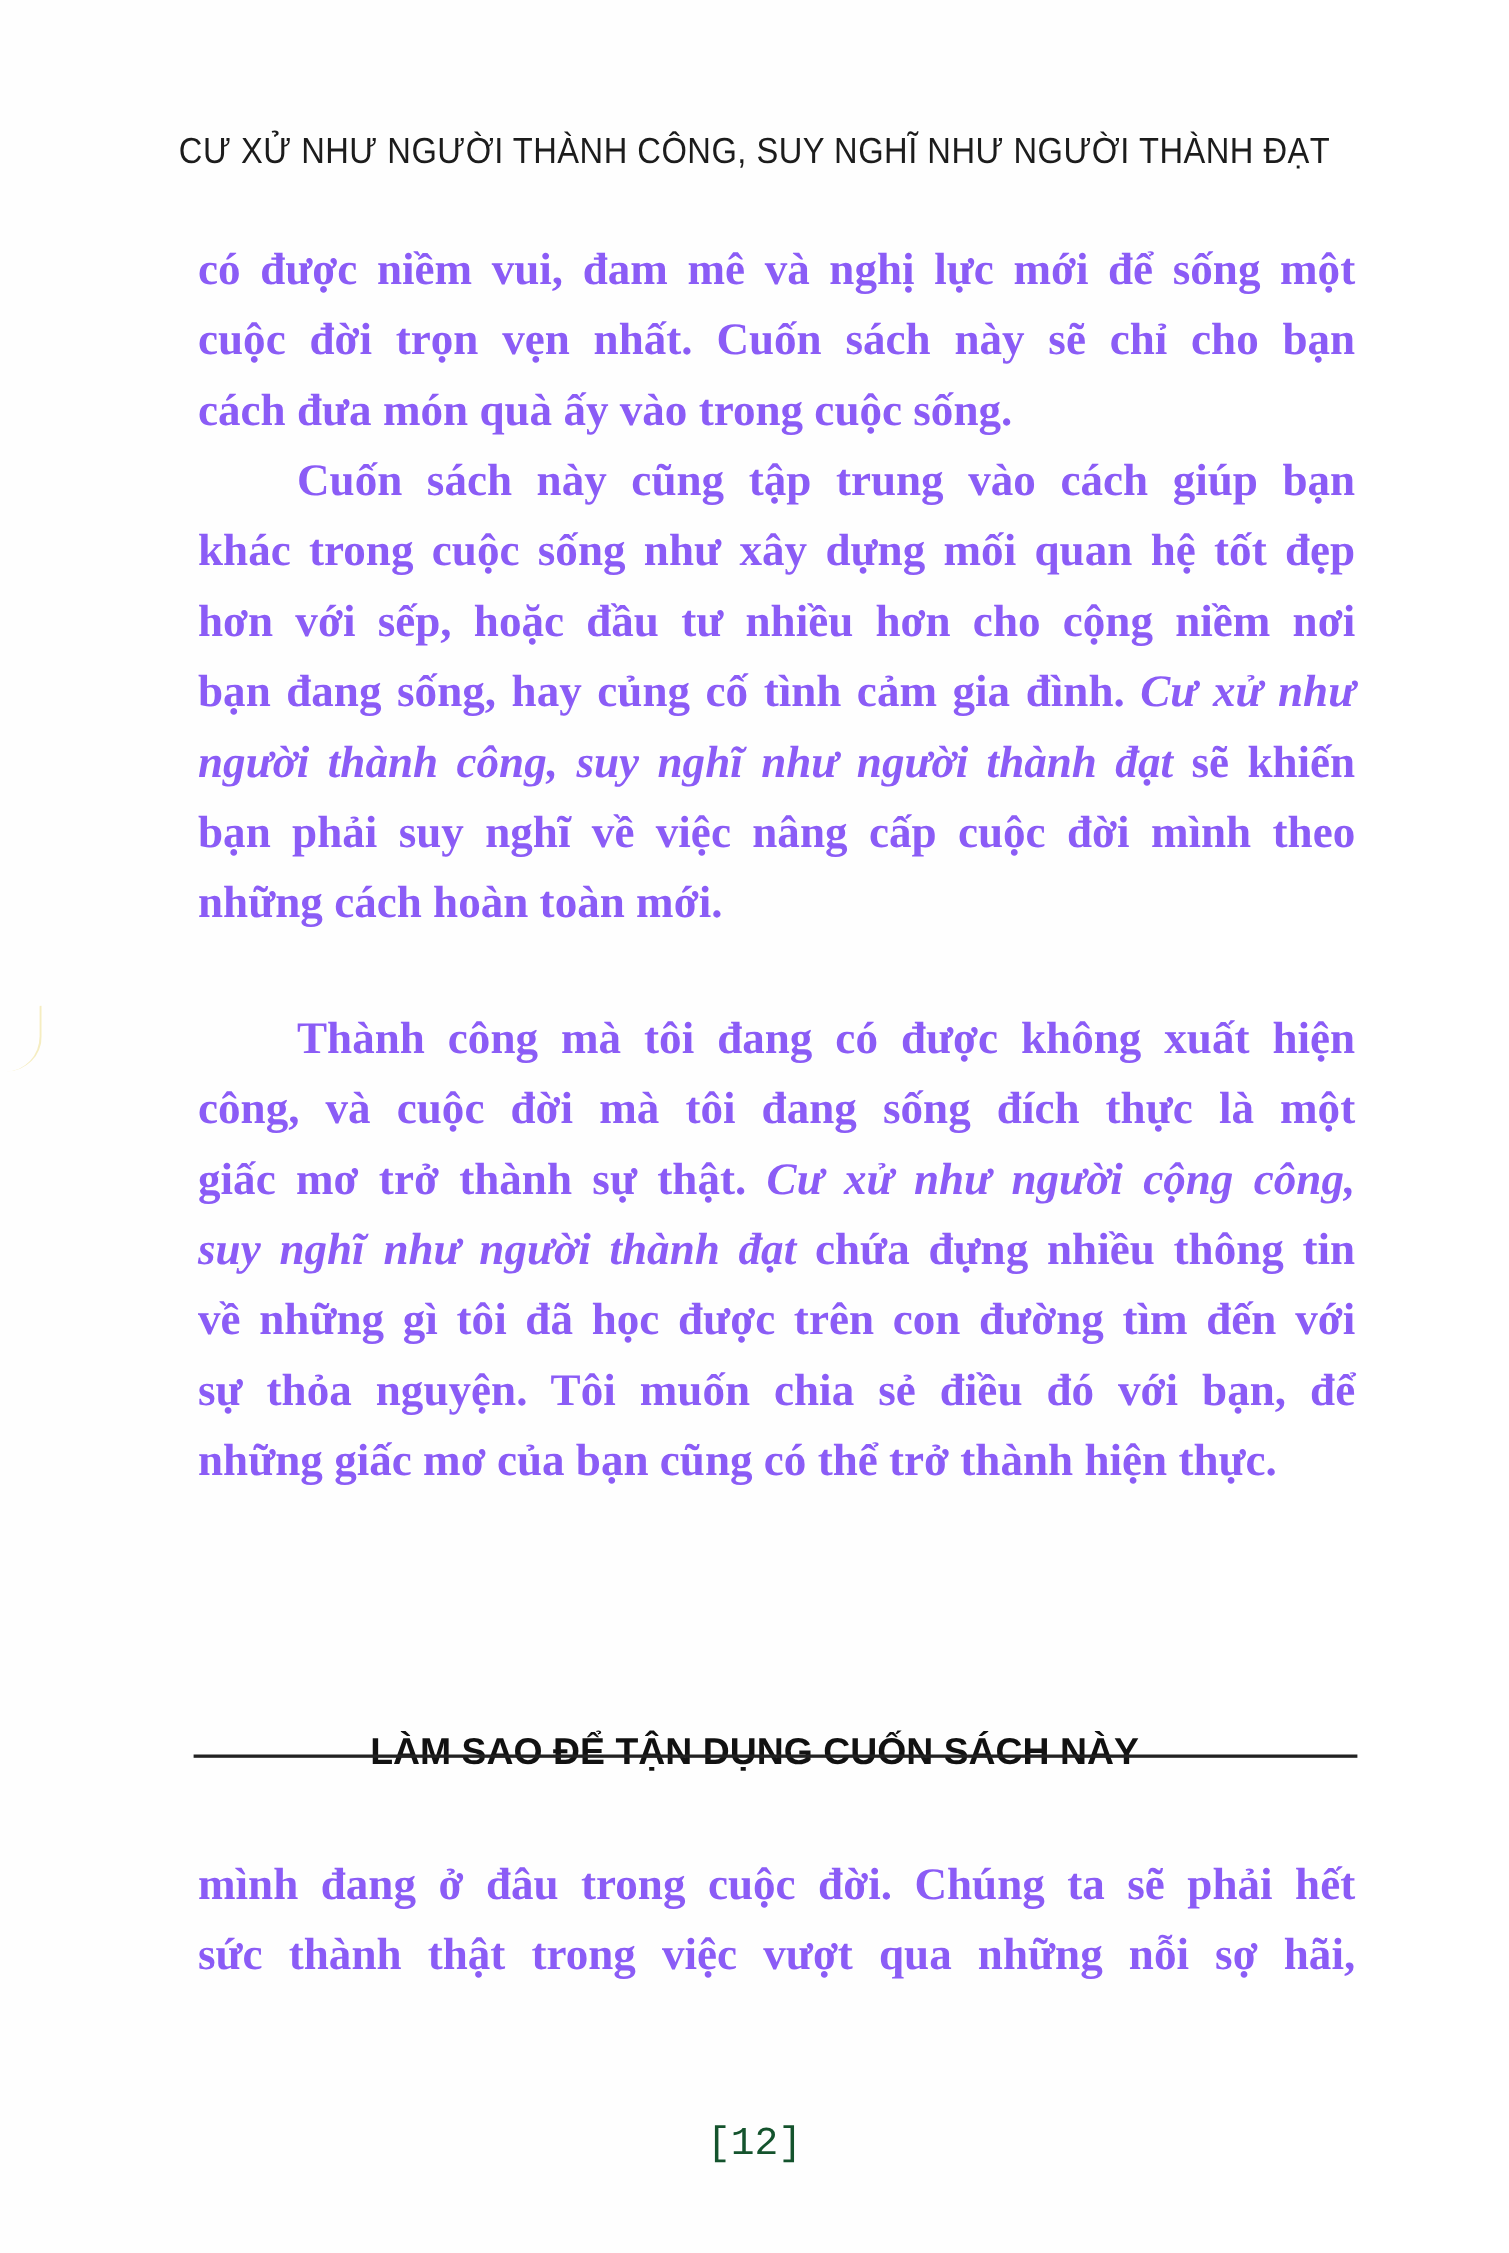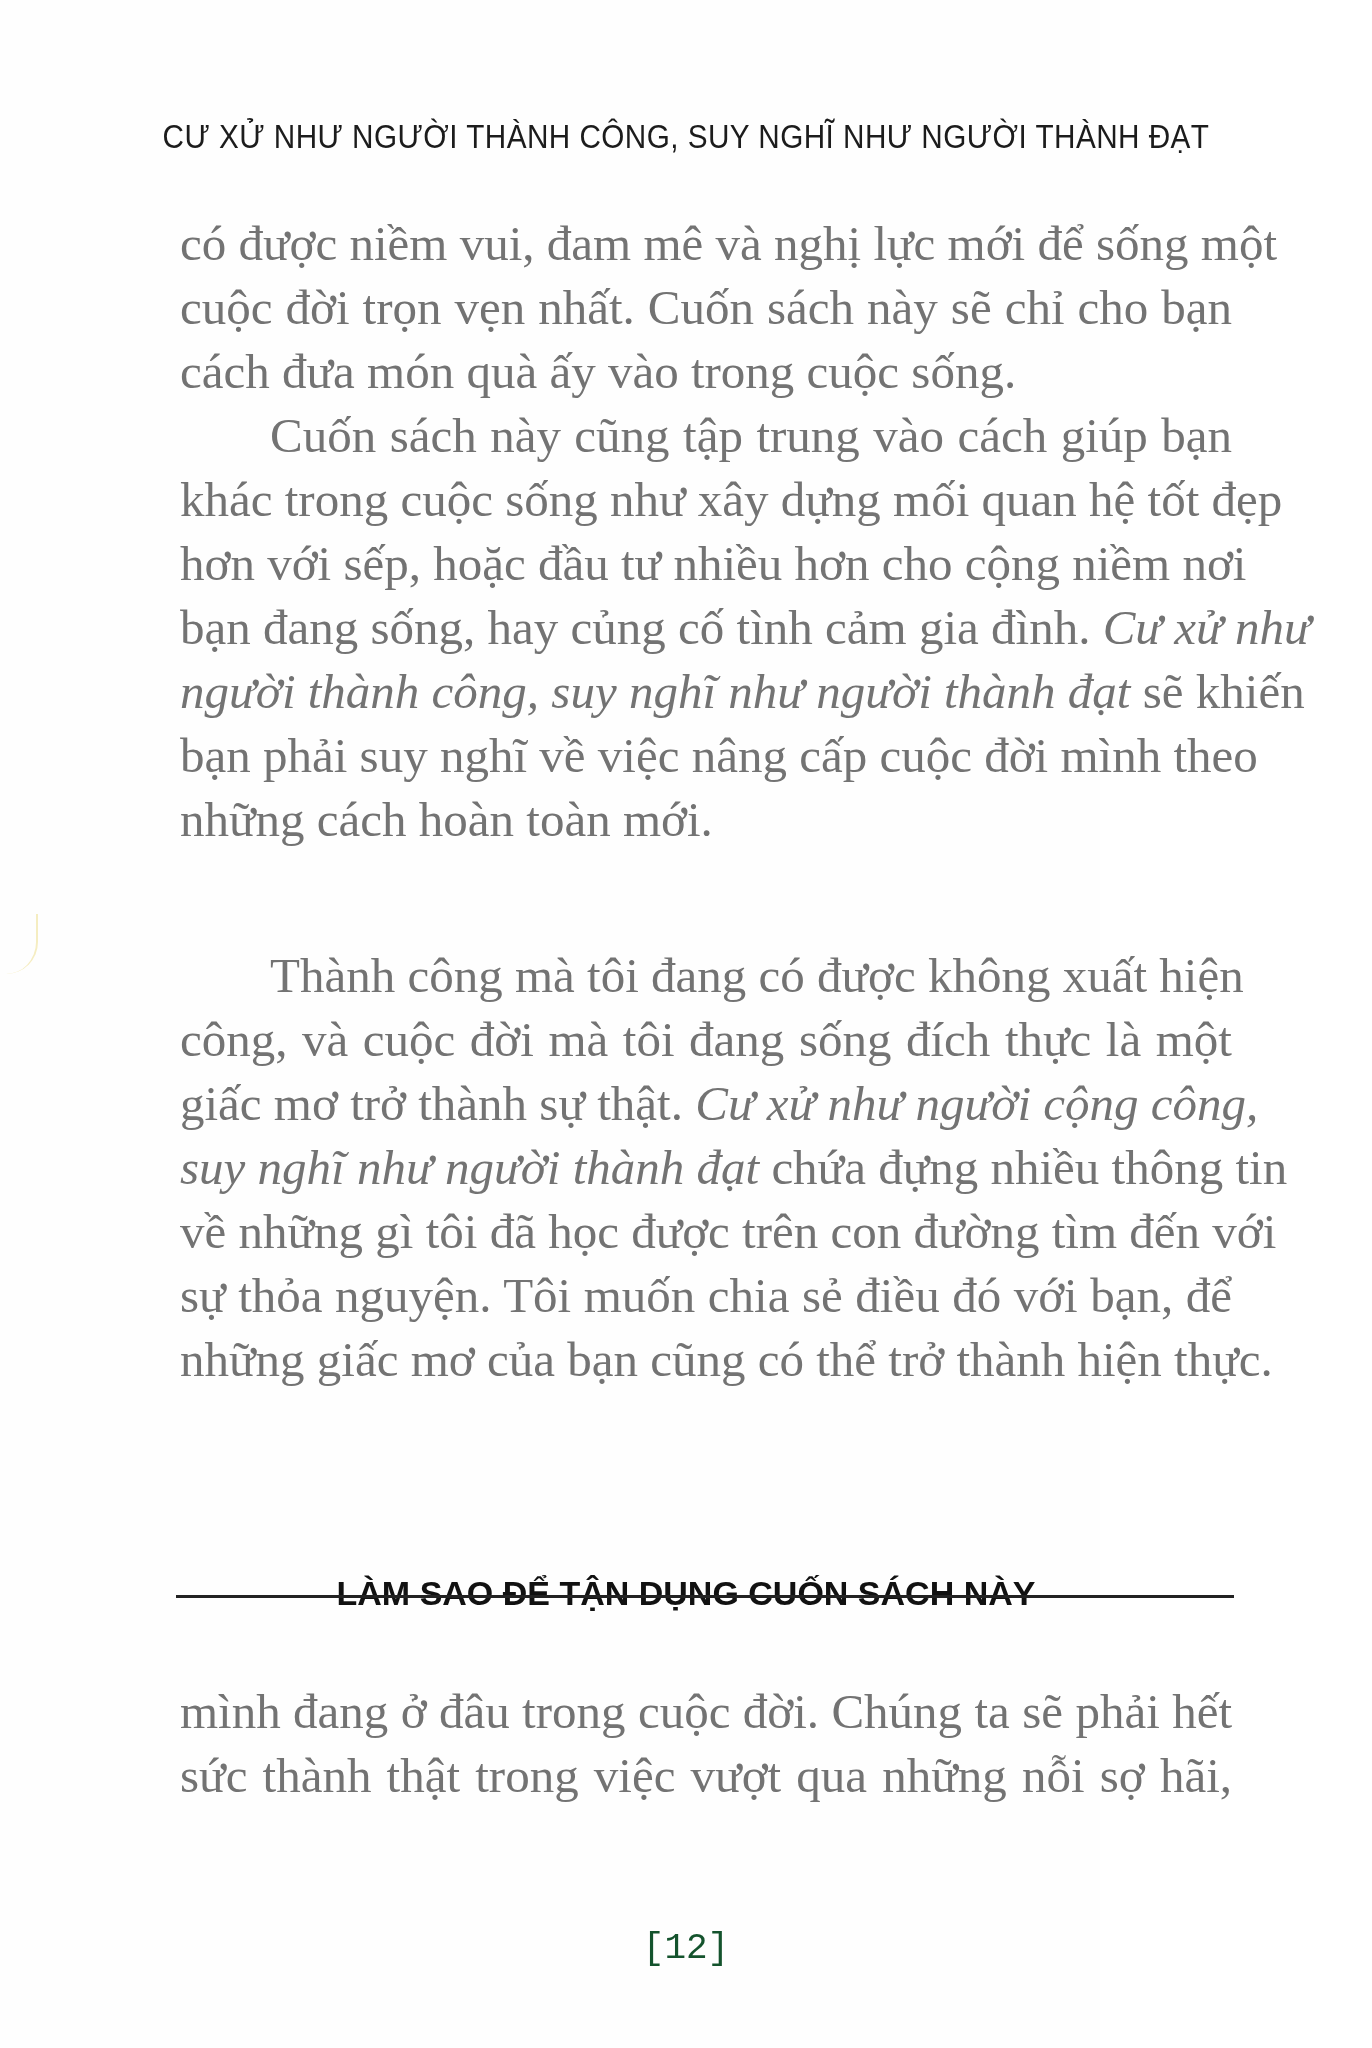--- a/index.html
+++ b/index.html
@@ -33,40 +33,41 @@
       transform: scaleX(0.9);
       transform-origin: center;
       color: #1c1c1c;
       white-space: nowrap;
     }
     .body-text {
       position: absolute;
       left: 180px;
       width: 1052px;
       font-family: "Liberation Serif", serif;
-      font-size: 49px;
+      font-size: 41px;
       line-height: 64px;
-      color: #737373;
+      color: #8b5cf6;
+      font-weight: bold;
     }
     .body-text .line {
       display: block;
       white-space: nowrap;
       text-align: justify;
       text-align-last: justify;
       height: 64px;
     }
     .body-text .line.last {
       text-align-last: left;
     }
     .body-text .line.indent {
       padding-left: 90px;
     }
     .block1 { top: 212px; }
     .block2 { top: 404px; }
-    .block3 { top: 944px; }
+    .block3 { top: 911px; }
     em { font-style: italic; }
     .section-heading {
       position: absolute;
       top: 1530px;
       left: 0;
       width: 1372px;
       text-align: center;
       font-family: "Liberation Sans", sans-serif;
       font-weight: bold;
       font-size: 34px;

